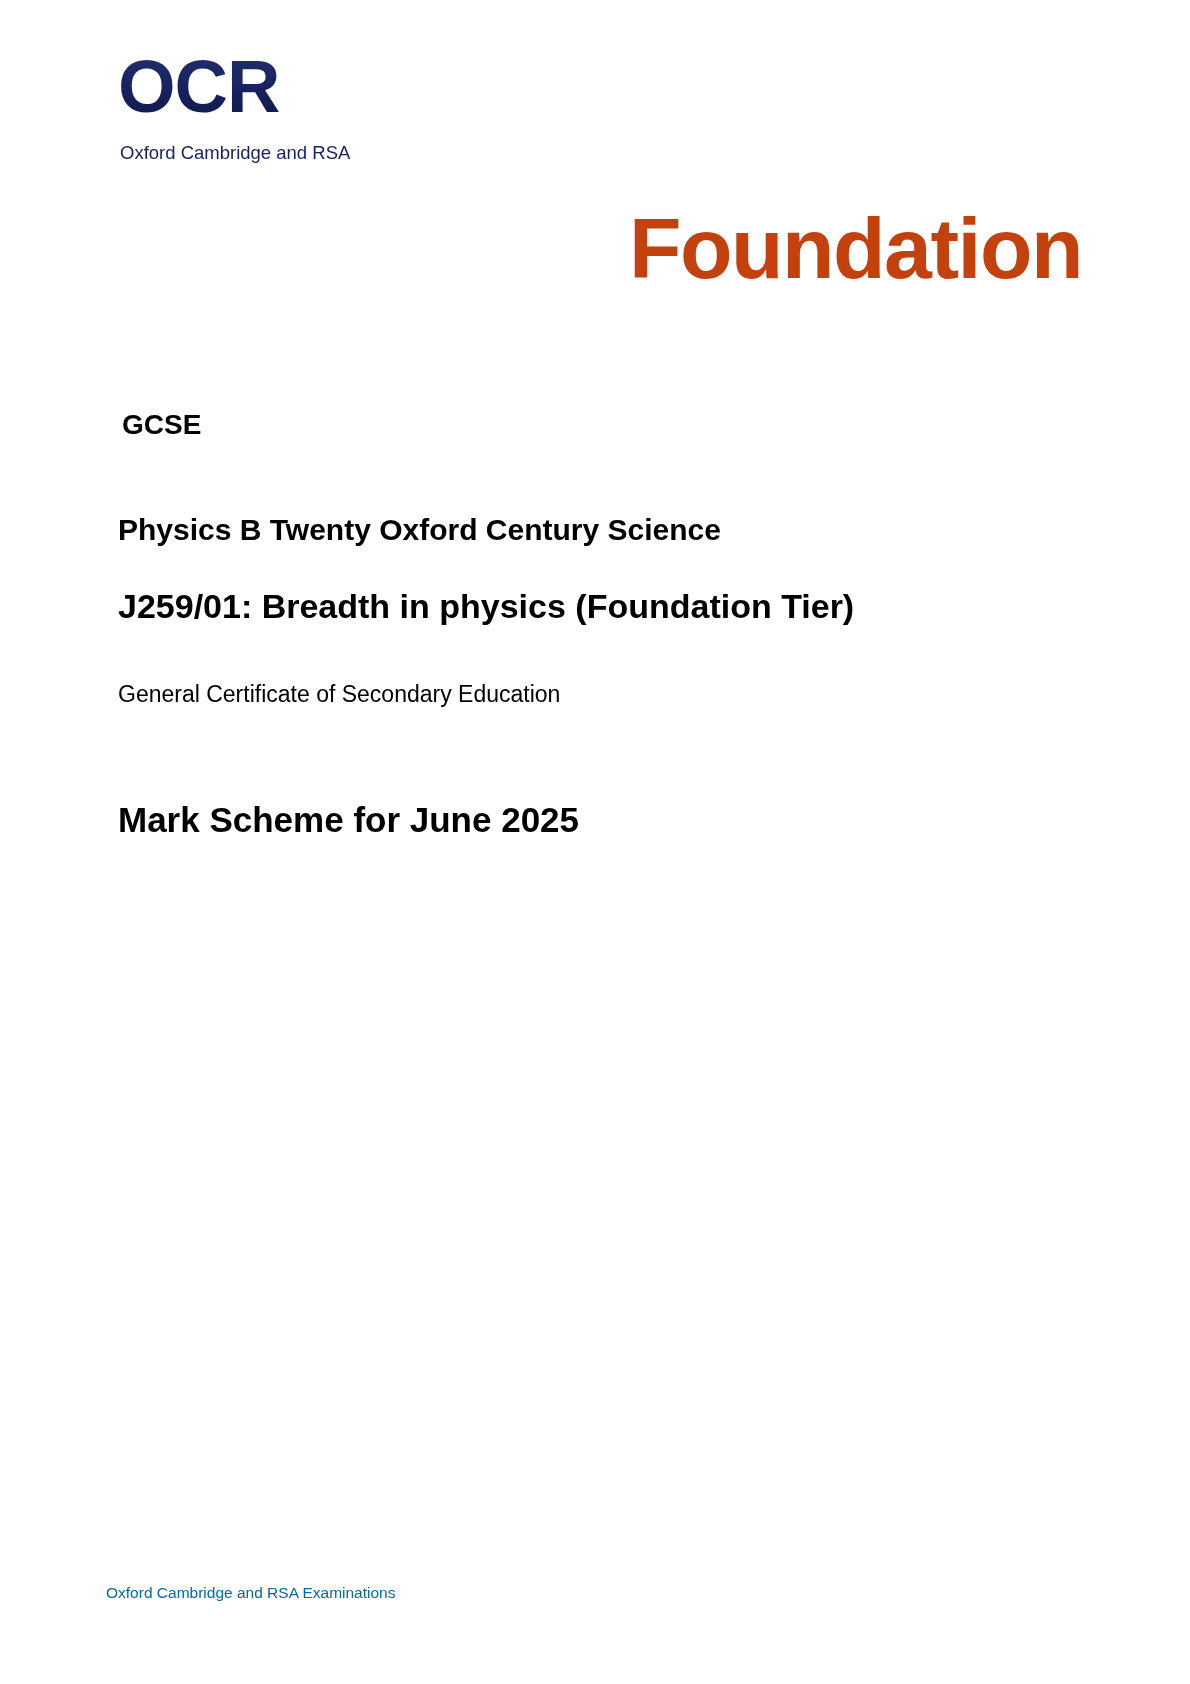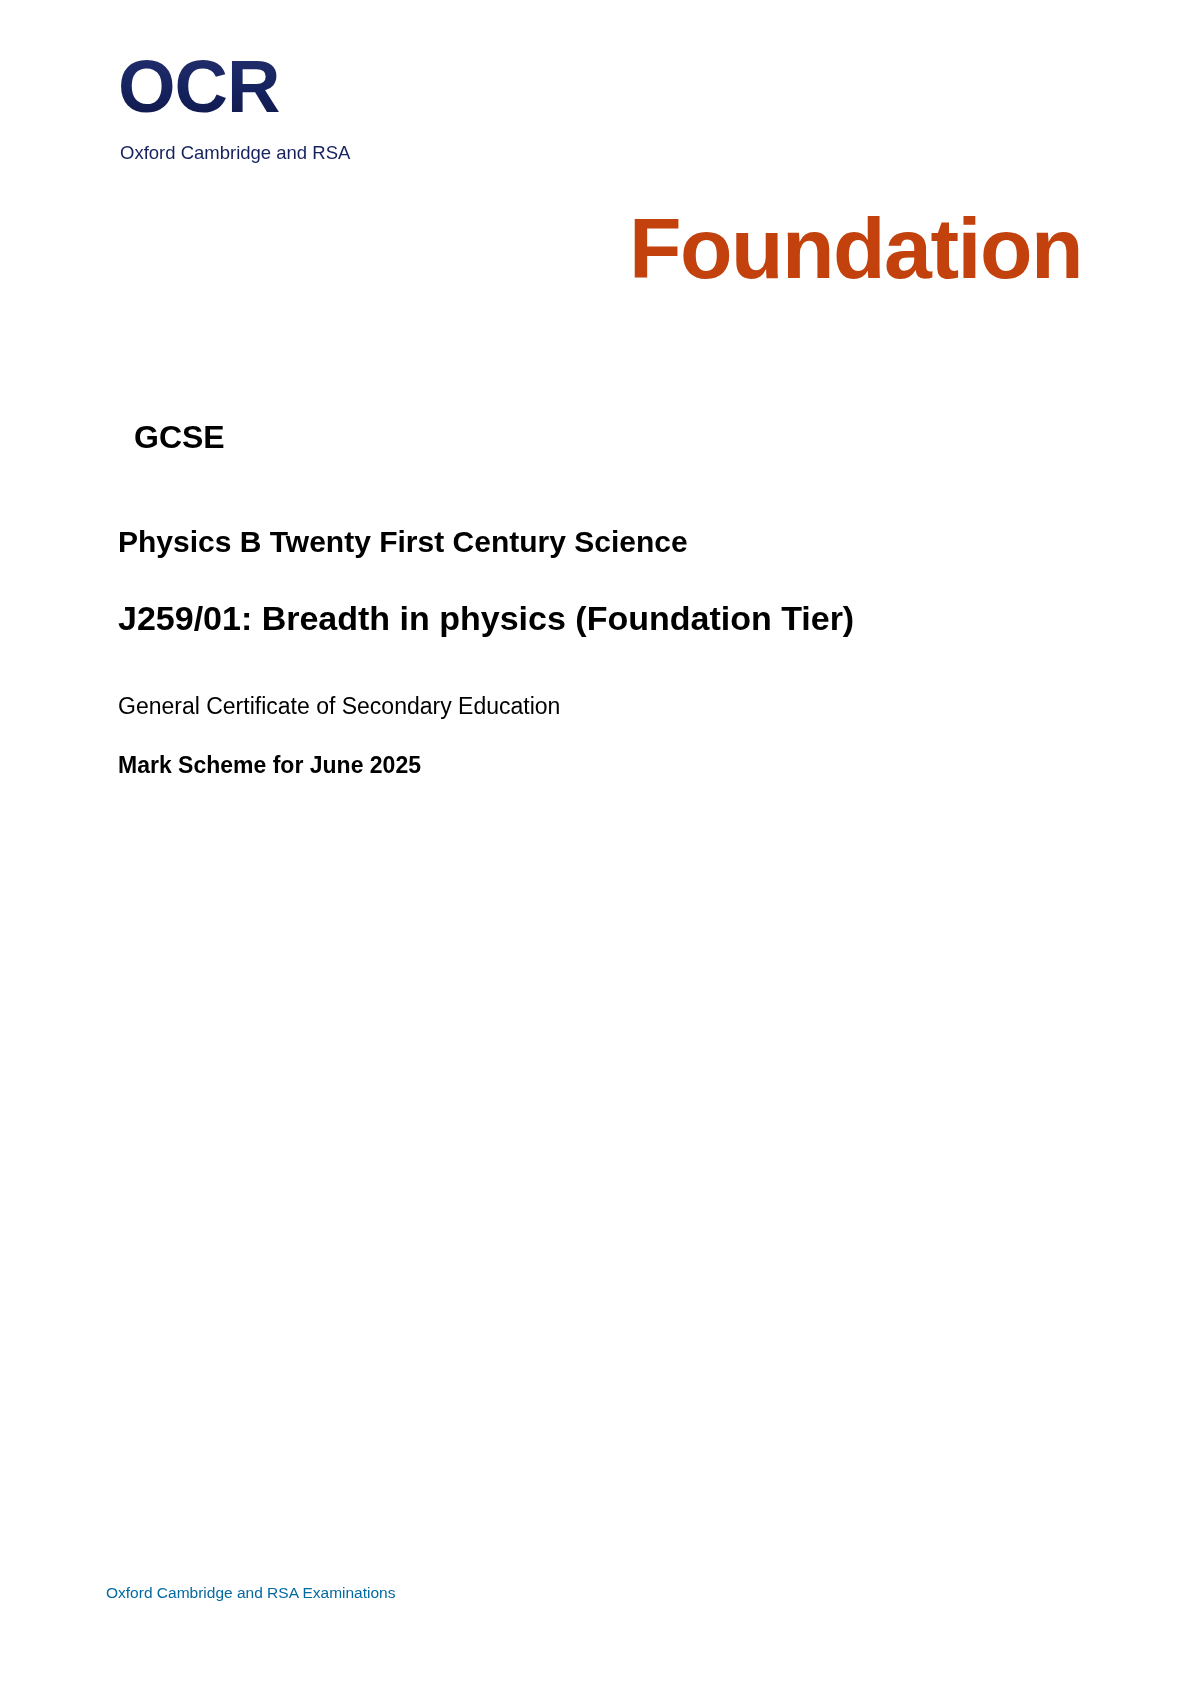--- a/index.html
+++ b/index.html
@@ -71,48 +71,48 @@
   }
 
   
   .meta {
     position: absolute;
     left: 118px;
     top: 404px;
     width: 960px;
   }
   .qual {
-    font-size: 32px;
+    font-size: 28px;
     font-weight: bold;
     line-height: 34px;
-    margin: 16px;
+    margin: 4px;
   }
   .subject {
     font-size: 30px;
     font-weight: bold;
     line-height: 36px;
     margin: 70px 0 0 0;
   }
   .unit {
     font-size: 34px;
     font-weight: bold;
     line-height: 32px;
     margin: 42px 0 0 0;
   }
   .certificate {
     font-size: 23px;
     font-weight: normal;
     line-height: 28px;
     margin: 58px 0 0 0;
   }
   .markscheme {
-    font-size: 23px;
+    font-size: 35px;
     font-weight: bold;
     line-height: 34px;
-    margin: 28px 0 0 0;
+    margin: 95px 0 0 0;
   }
 
   
   .footer {
     position: absolute;
     left: 106px;
     bottom: 82px;
     font-size: 15.5px;
     line-height: 19px;
     color: #0369a1;
@@ -125,21 +125,21 @@
 
   <div class="logo-block">
     <div class="logo-ocr">OCR</div>
     <div class="logo-sub">Oxford Cambridge and RSA</div>
   </div>
 
   <div class="tier">Foundation</div>
 
   <div class="meta">
     <p class="qual">GCSE</p>
-    <p class="subject">Physics B Twenty First Century Science</p>
+    <p class="subject">Physics B Twenty Oxford Century Science</p>
     <p class="unit">J259/01: Breadth in physics (Foundation Tier)</p>
     <p class="certificate">General Certificate of Secondary Education</p>
     <p class="markscheme">Mark Scheme for June 2025</p>
   </div>
 
   <div class="footer">Oxford Cambridge and RSA Examinations</div>
 
 </div>
 
 </body></html>

